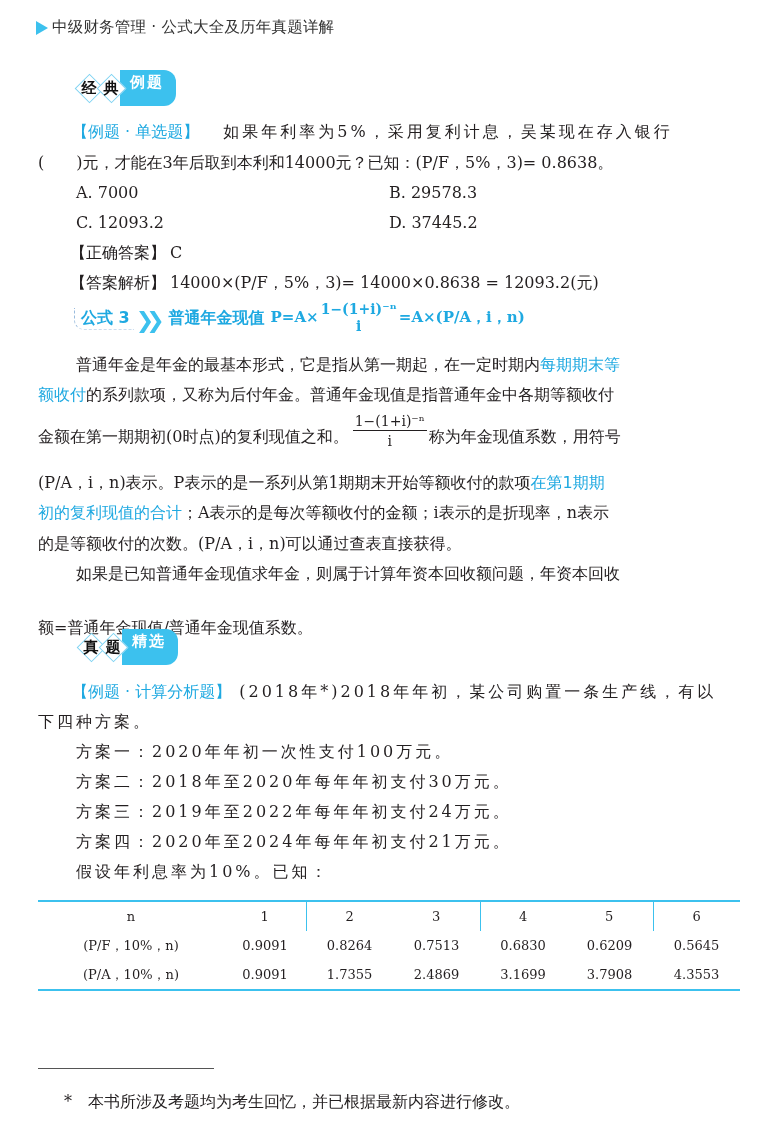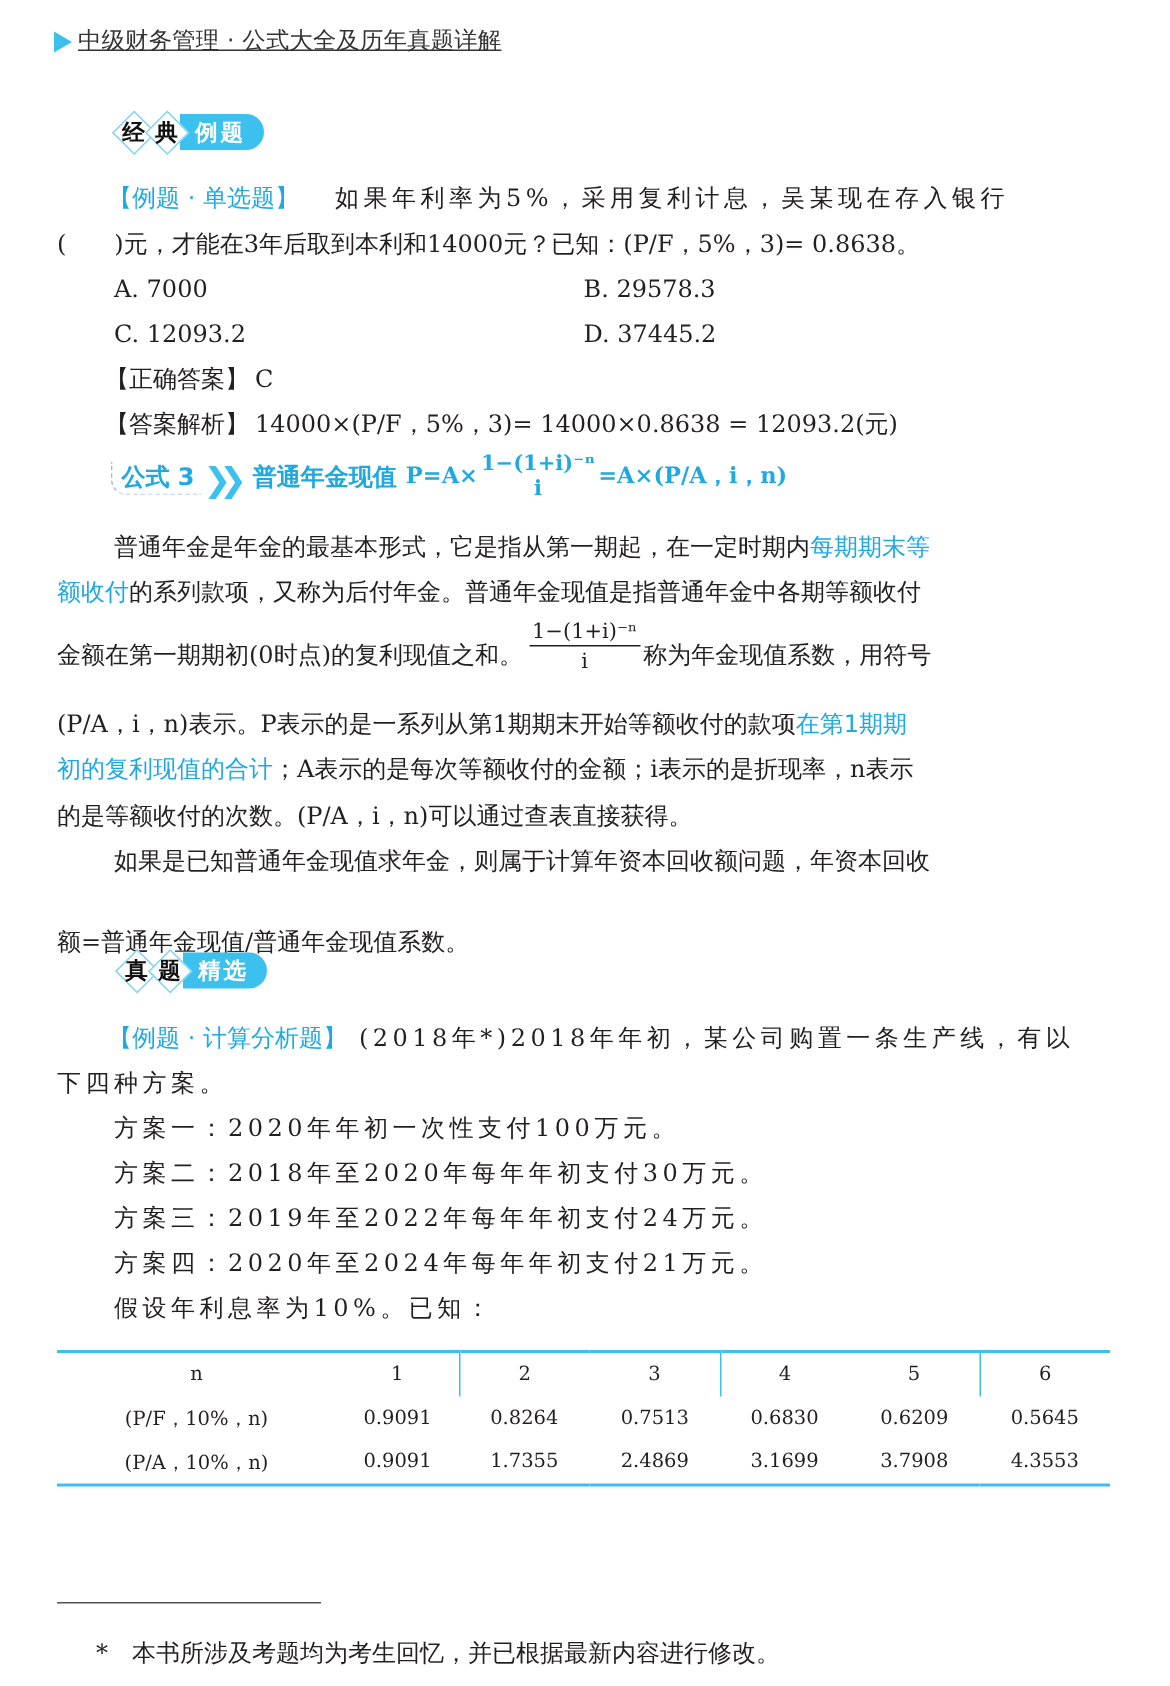--- a/index.html
+++ b/index.html
@@ -2,28 +2,28 @@
 <html><head>
 <meta charset="utf-8">
 <style>
   html, body { margin: 0; padding: 0; background: #ffffff; }
   body {
     width: 780px; height: 1124px; position: relative; overflow: hidden;
     font-family: "DejaVu Serif", "Liberation Serif", serif;
     color: #231f20;
   }
   .abs { position: absolute; }
-  .hdr { left: 36px; top: 17px; font-family: "DejaVu Sans", sans-serif; font-size: 15.5px; color: #333; display: flex; align-items: center; letter-spacing: 0.2px; text-decoration: underline; }
+  .hdr { left: 36px; top: 17px; font-family: "DejaVu Sans", sans-serif; font-size: 15.5px; color: #333; display: flex; align-items: center; letter-spacing: 0.2px; }
   .hdr .tri { width: 0; height: 0; border-top: 7px solid transparent; border-bottom: 7px solid transparent; border-left: 12px solid #3cc1ee; margin-right: 4px; }
 
   .badge { display: flex; align-items: center; height: 30px; }
   .badge .dia { width: 26px; height: 26px; position: relative; display: flex; align-items: center; justify-content: center; margin-right: -4px; z-index: 2; }
   .badge .dia::before { content: ""; position: absolute; width: 19px; height: 19px; transform: rotate(45deg); border: 1.5px solid #7fd3f2; background: #fff; }
   .badge .dia span { position: relative; font-family: "DejaVu Sans", sans-serif; font-weight: bold; font-size: 15px; color: #111; }
-  .badge .pill { background: #3cc1ee; color: #fff; font-family: "DejaVu Sans", sans-serif; font-weight: bold; font-size: 15px; height: 24px; line-height: 24px; padding: 0 12px 0 10px; border-radius: 0 12px 12px 0; margin-left: 0; letter-spacing: 2px; }
+  .badge .pill { background: #3cc1ee; color: #fff; font-family: "DejaVu Sans", sans-serif; font-weight: bold; font-size: 15px; height: 36px; line-height: 24px; padding: 0 12px 0 10px; border-radius: 0 12px 12px 0; margin-left: 0; letter-spacing: 2px; }
 
   .line { position: absolute; font-size: 16px; line-height: 22px; white-space: nowrap; }
   .blue { color: #1fa9e1; font-family: "DejaVu Sans", sans-serif; }
   .bk { font-family: "DejaVu Sans", sans-serif; }
   .sp { letter-spacing: 3px; }
 
   .formula-box { left: 74px; top: 308px; display: flex; align-items: flex-start; }
   .formula-tag { color: #1fa9e1; font-family: "DejaVu Sans", sans-serif; font-weight: bold; font-size: 16px; border-left: 1px dashed #9bd; border-bottom: 1px dashed #cde; border-radius: 0 0 0 10px; padding: 0 4px 0 6px; }
   .chev { color: #3cc1ee; font-weight: bold; font-size: 22px; letter-spacing: -8px; margin: 0 12px 0 2px; font-family: "DejaVu Sans", sans-serif; }
   .formula-name { color: #1fa9e1; font-family: "DejaVu Sans", sans-serif; font-size: 16px; font-weight: bold; }

